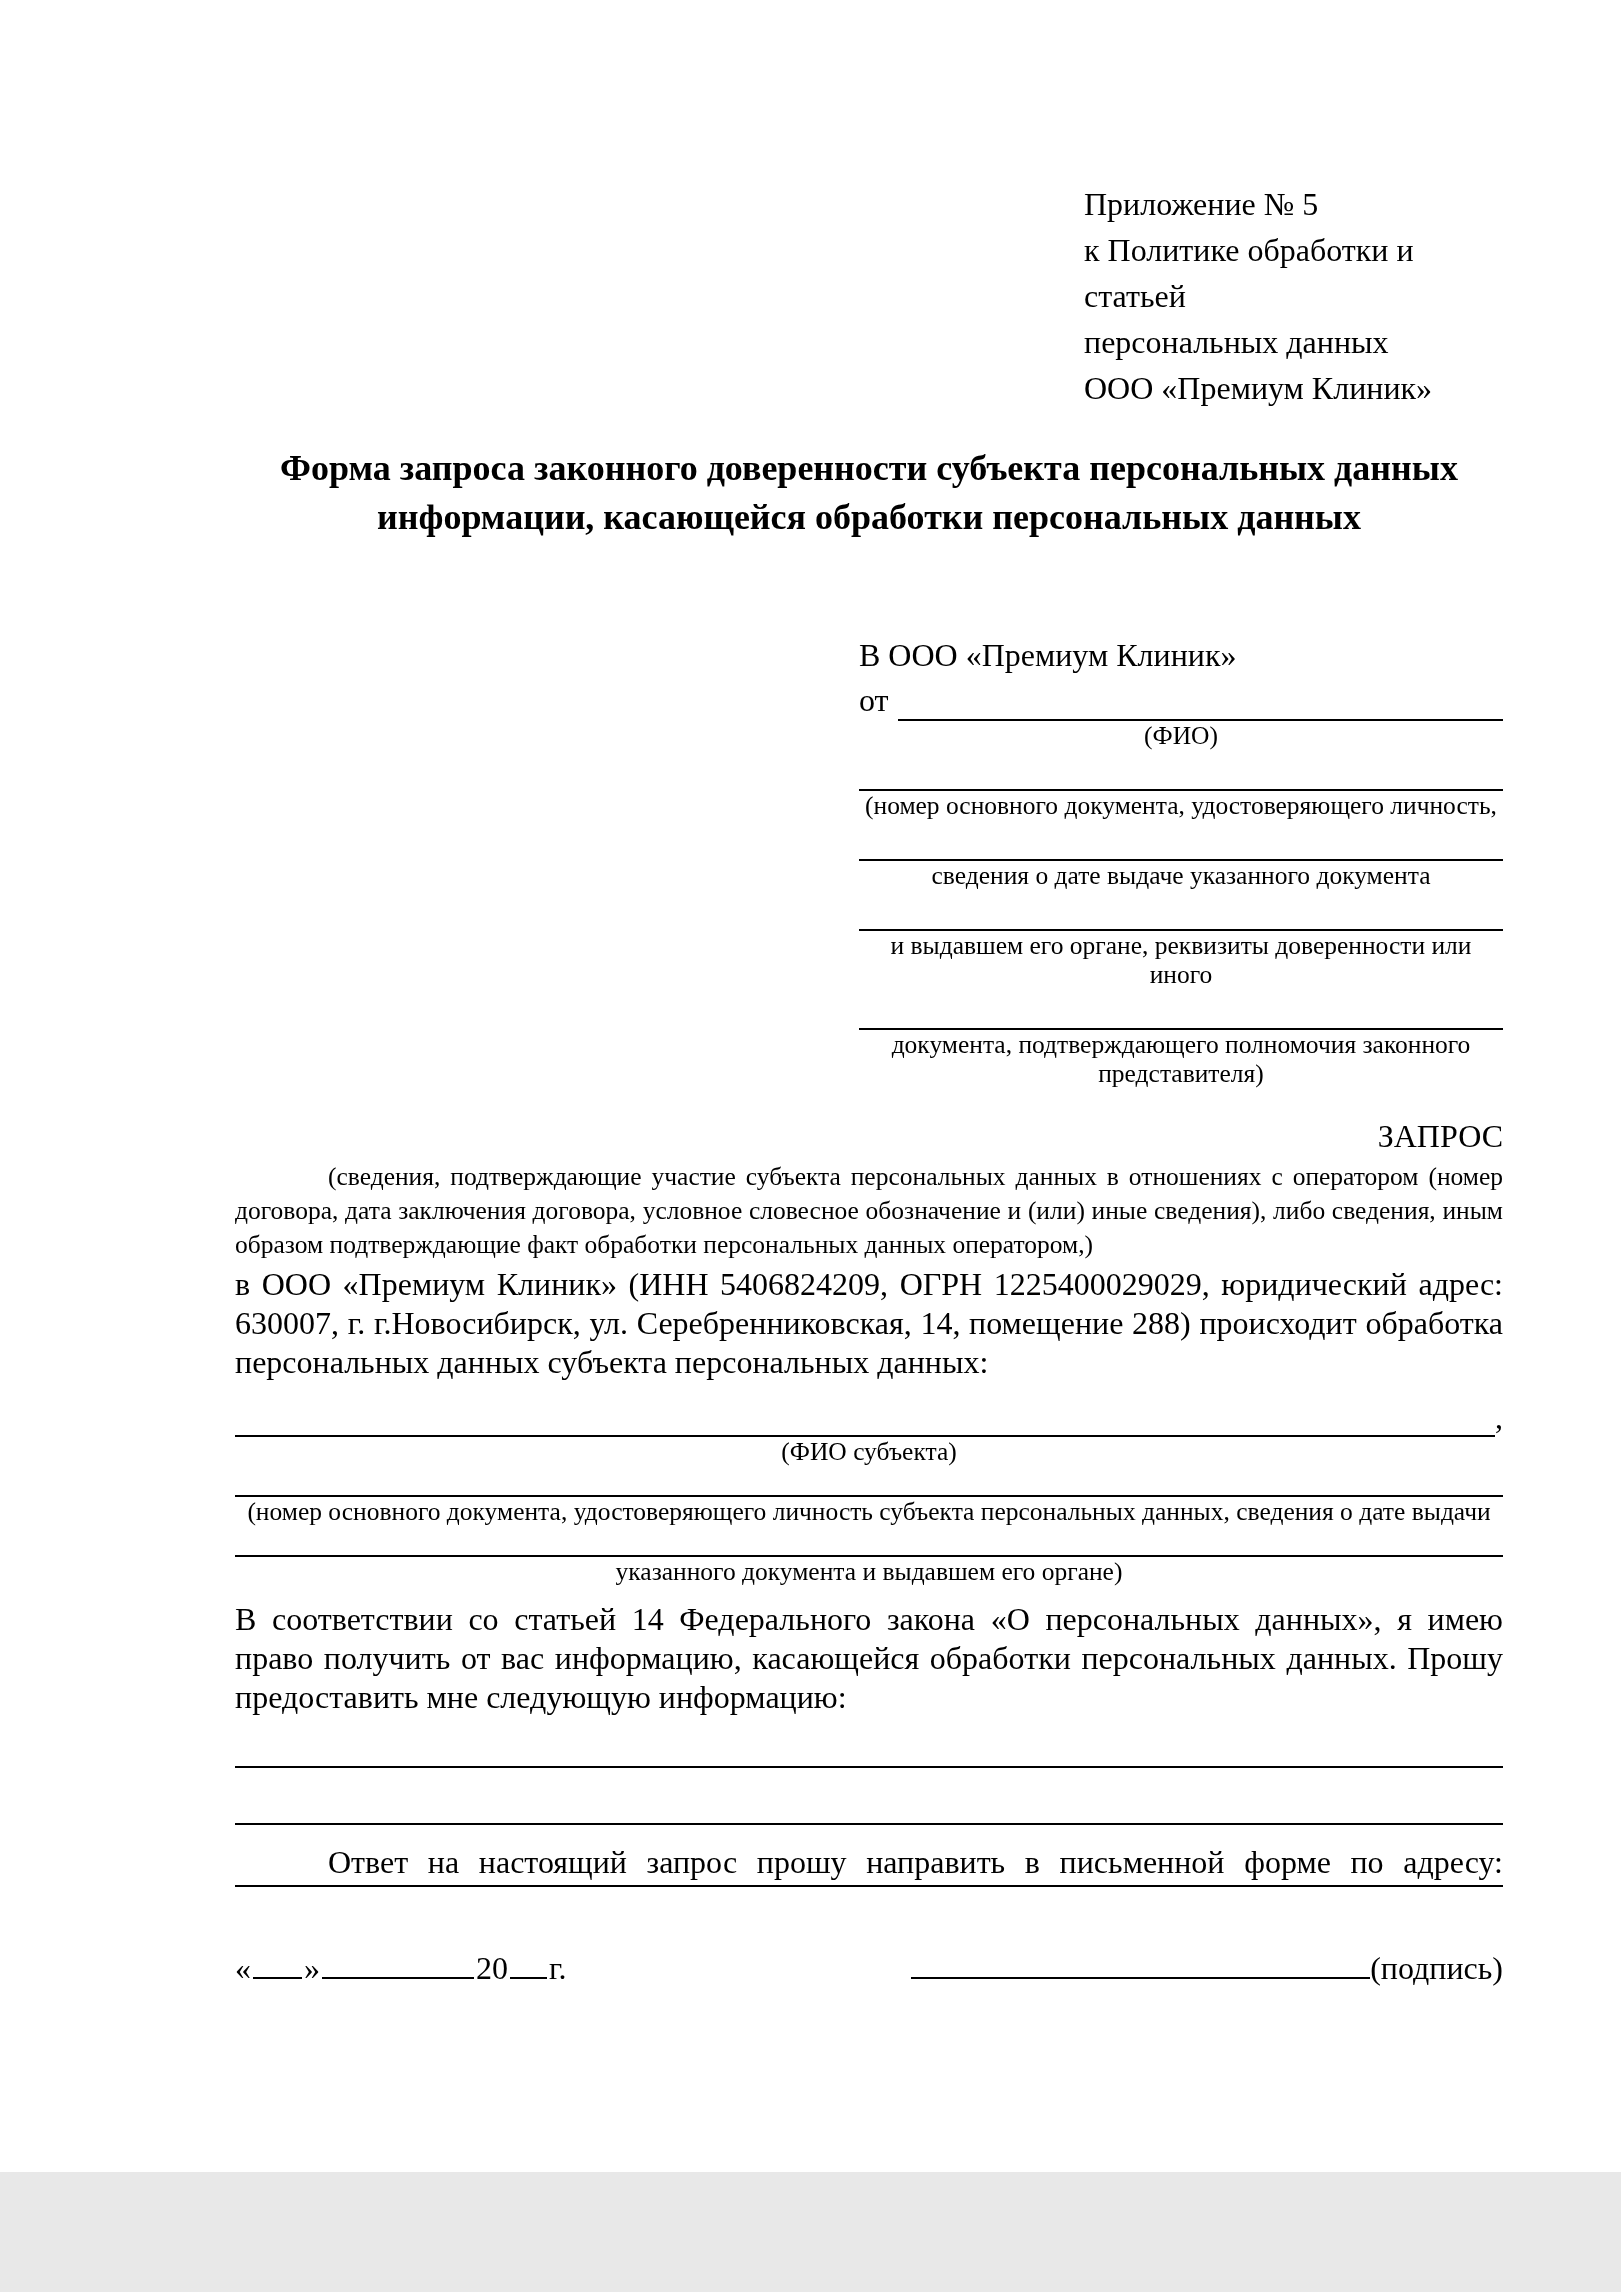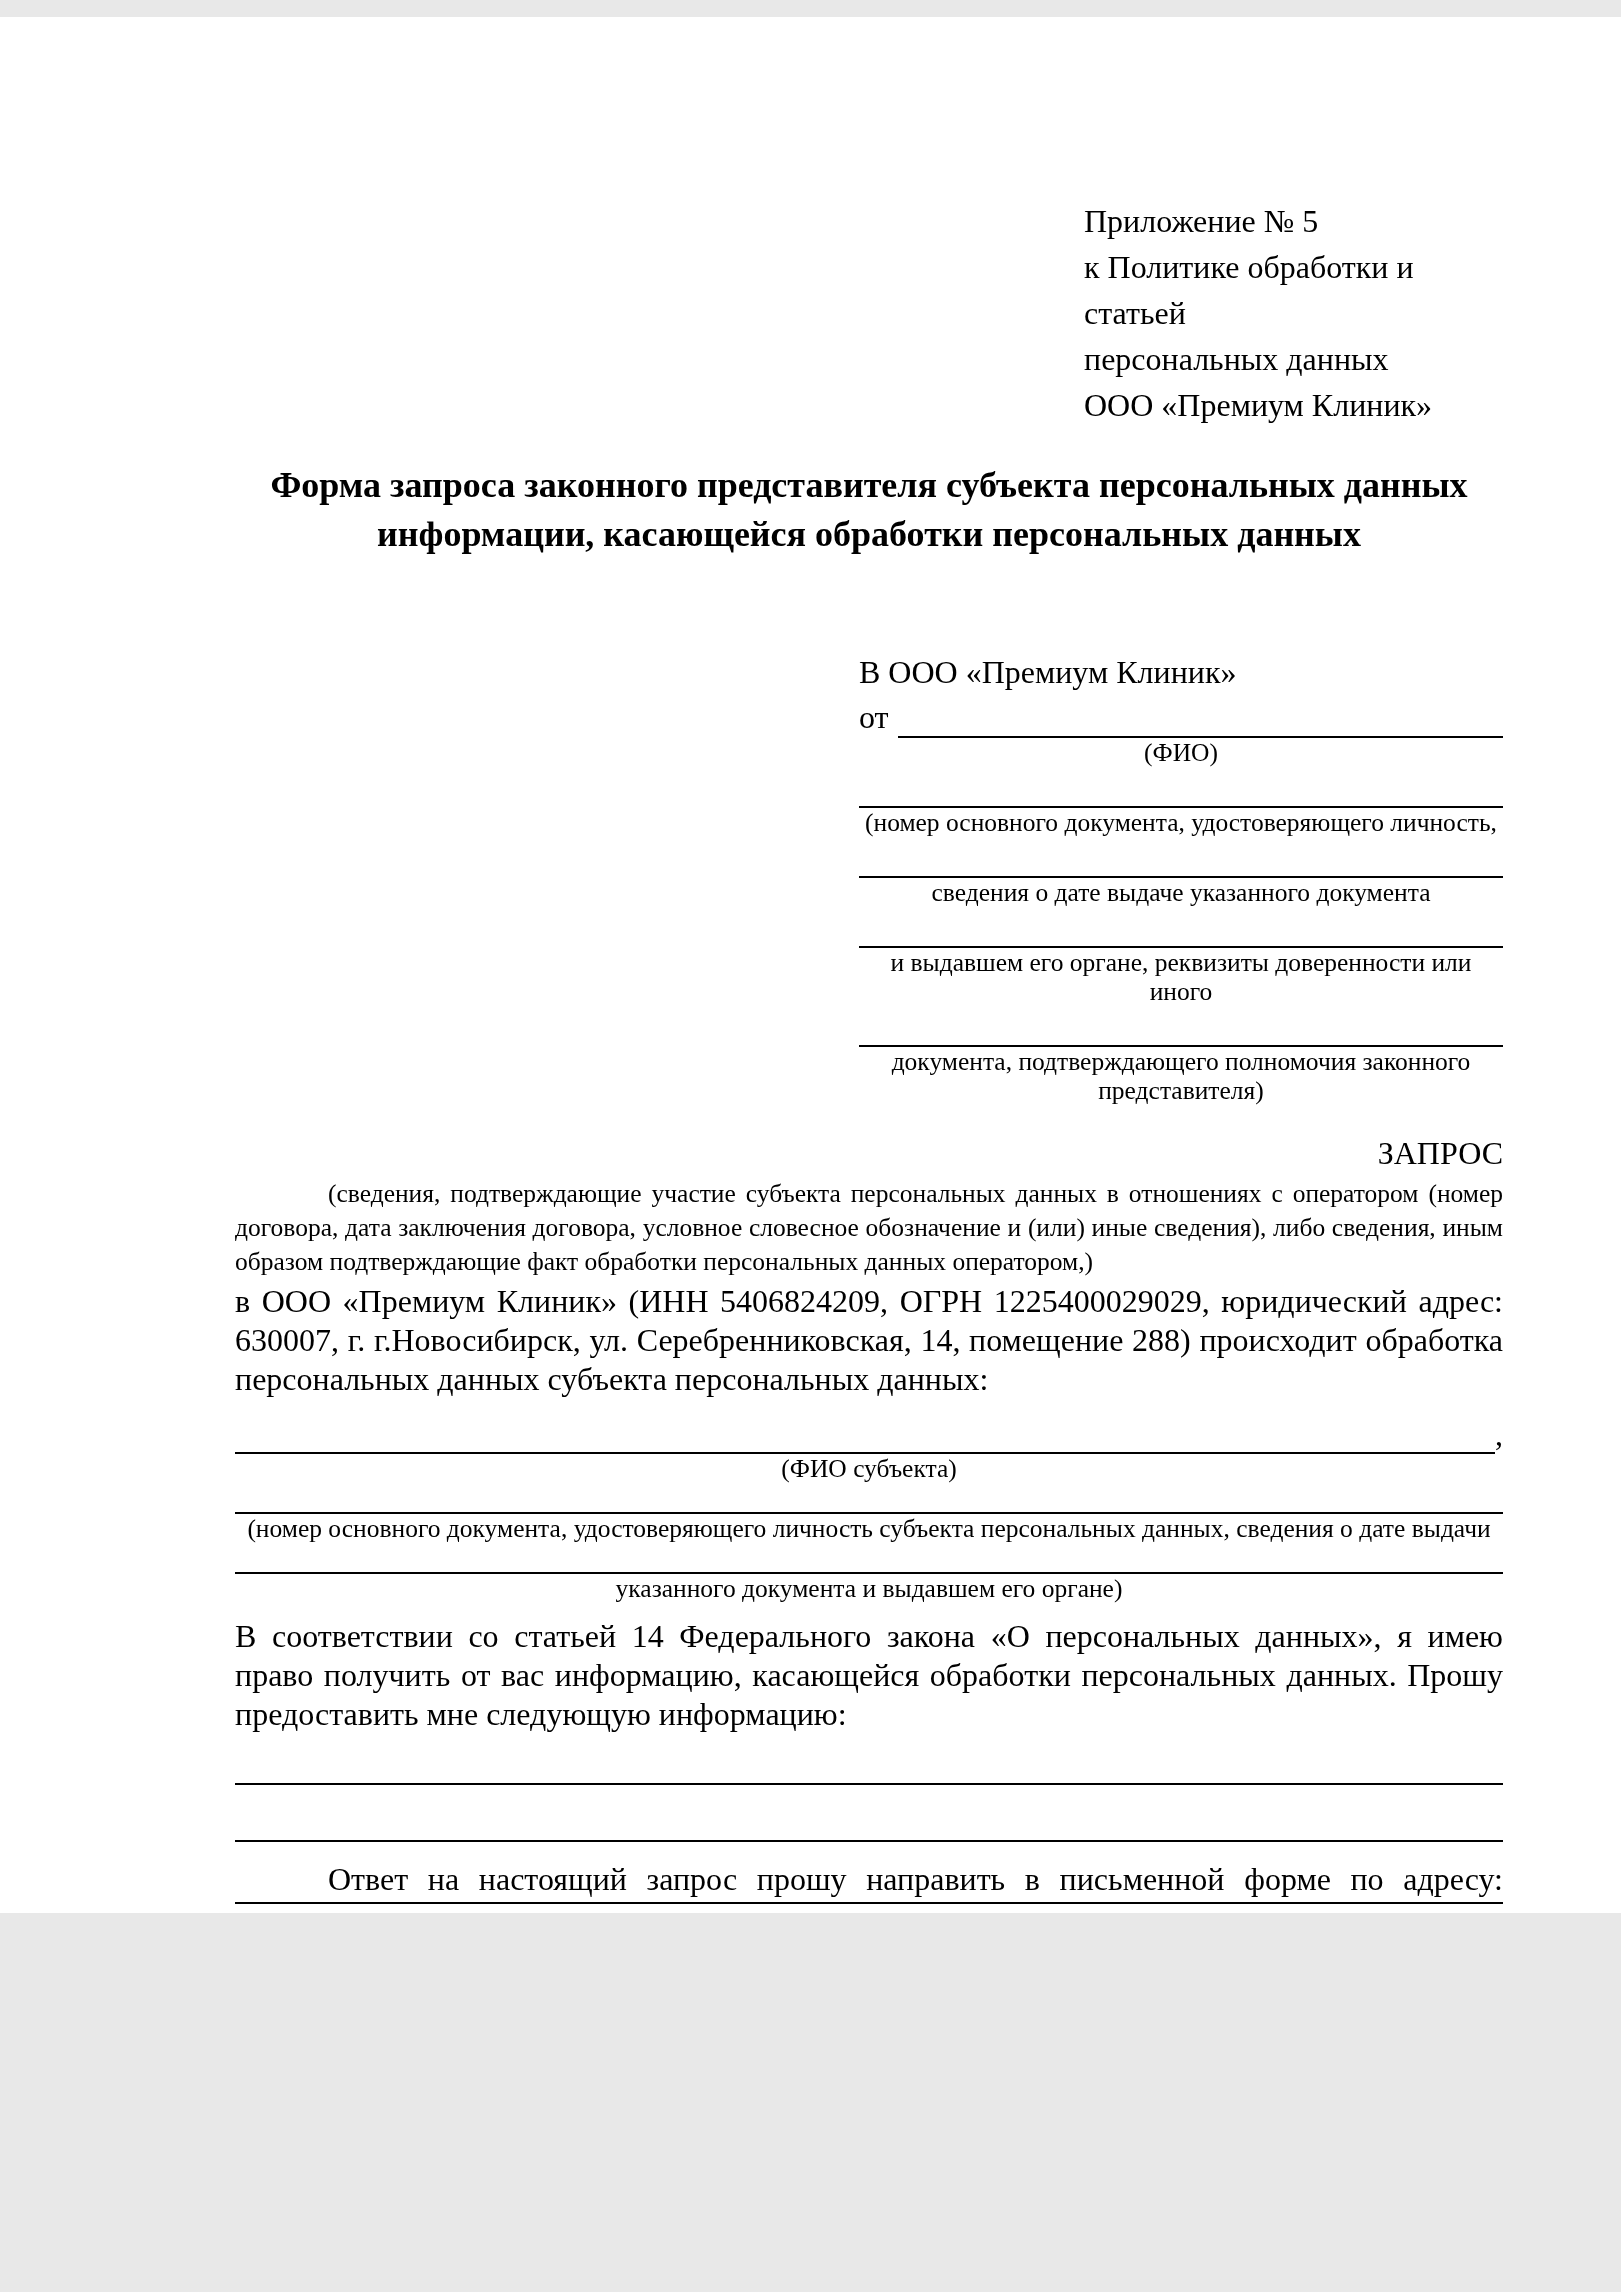--- a/index.html
+++ b/index.html
@@ -1,19 +1,19 @@
 <!DOCTYPE html>
 <html><head>
 <meta charset="utf-8">
 <style>
   html,body { margin:0; padding:0; background:#e8e8e8; }
   .page {
     position:relative;
-    width:1621px; height:1896px;
-    margin:17px auto;
+    width:1621px; height:2172px;
+    margin:0 auto;
     background:#ffffff;
     font-family:"Liberation Serif","DejaVu Serif",serif;
     color:#000000;
     overflow:hidden;
   }
   .content { position:absolute; left:235px; top:0; width:1268px; }
 
   p { margin:0; }
 
   .annex { margin-left:849px; padding-top:181px; font-size:32px; line-height:46px; }
@@ -68,21 +68,21 @@
   <div class="content">
 
     <div class="annex">
       <div>Приложение № 5</div>
       <div>к Политике обработки и статьей</div>
       <div>персональных данных</div>
       <div>ООО «Премиум Клиник»</div>
     </div>
 
     <div class="title">
-      <span class="tl">Форма запроса законного представителя субъекта персональных данных</span>
+      <span class="tl">Форма запроса законного доверенности субъекта персональных данных</span>
       <span class="tl">информации, касающейся обработки персональных данных</span>
     </div>
 
     <div class="addressee">
       <div>В ООО «Премиум Клиник»</div>
       <div class="from-row">
         <span class="label">от</span>
         <span class="iline"></span>
       </div>
       <div class="cap center">(ФИО)</div>

